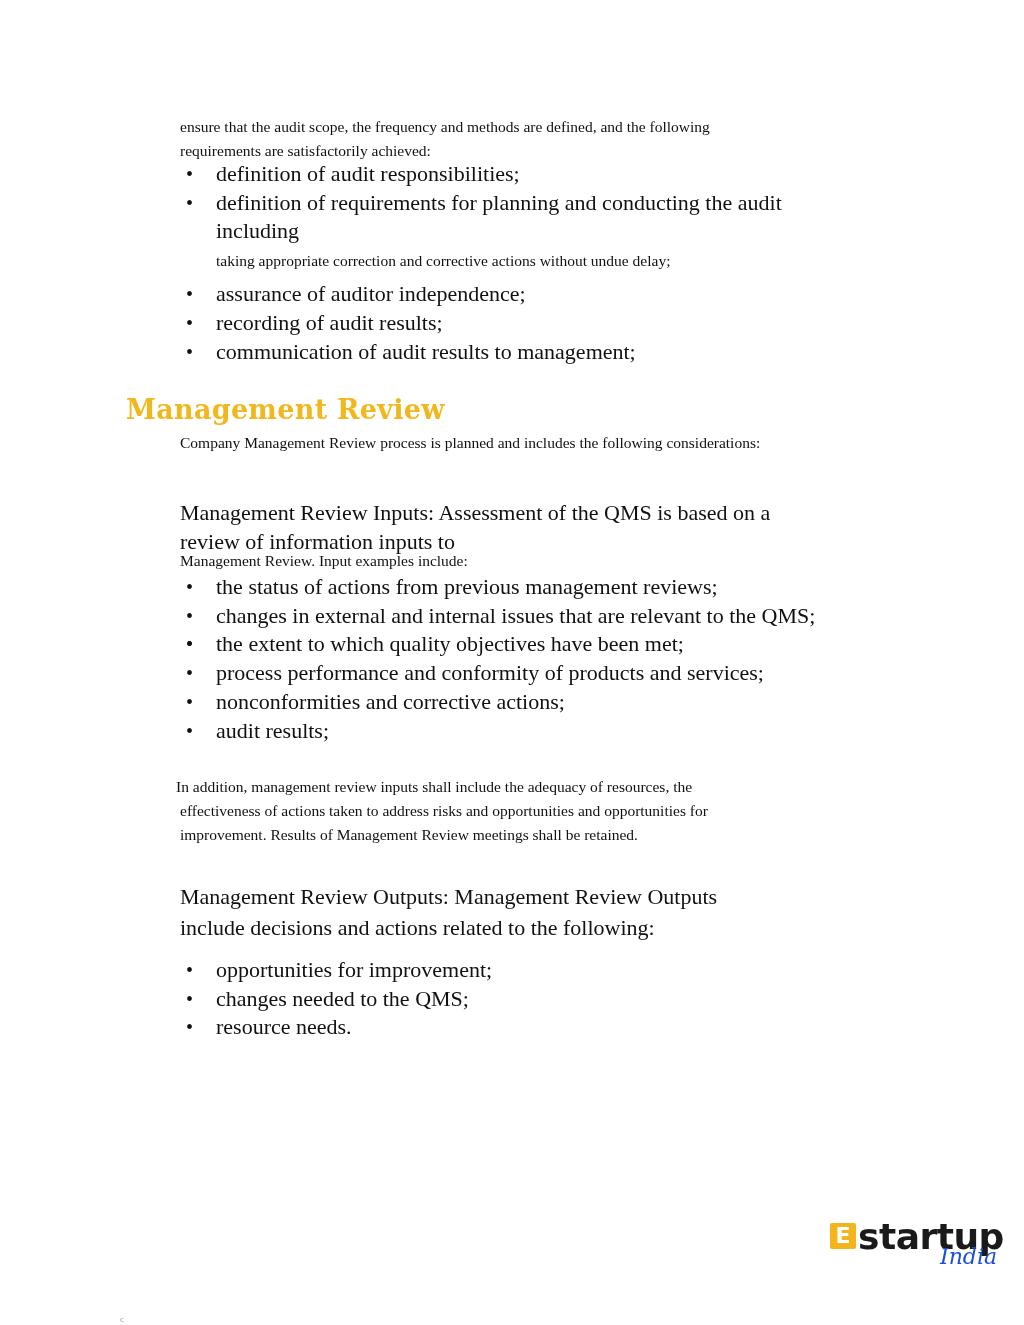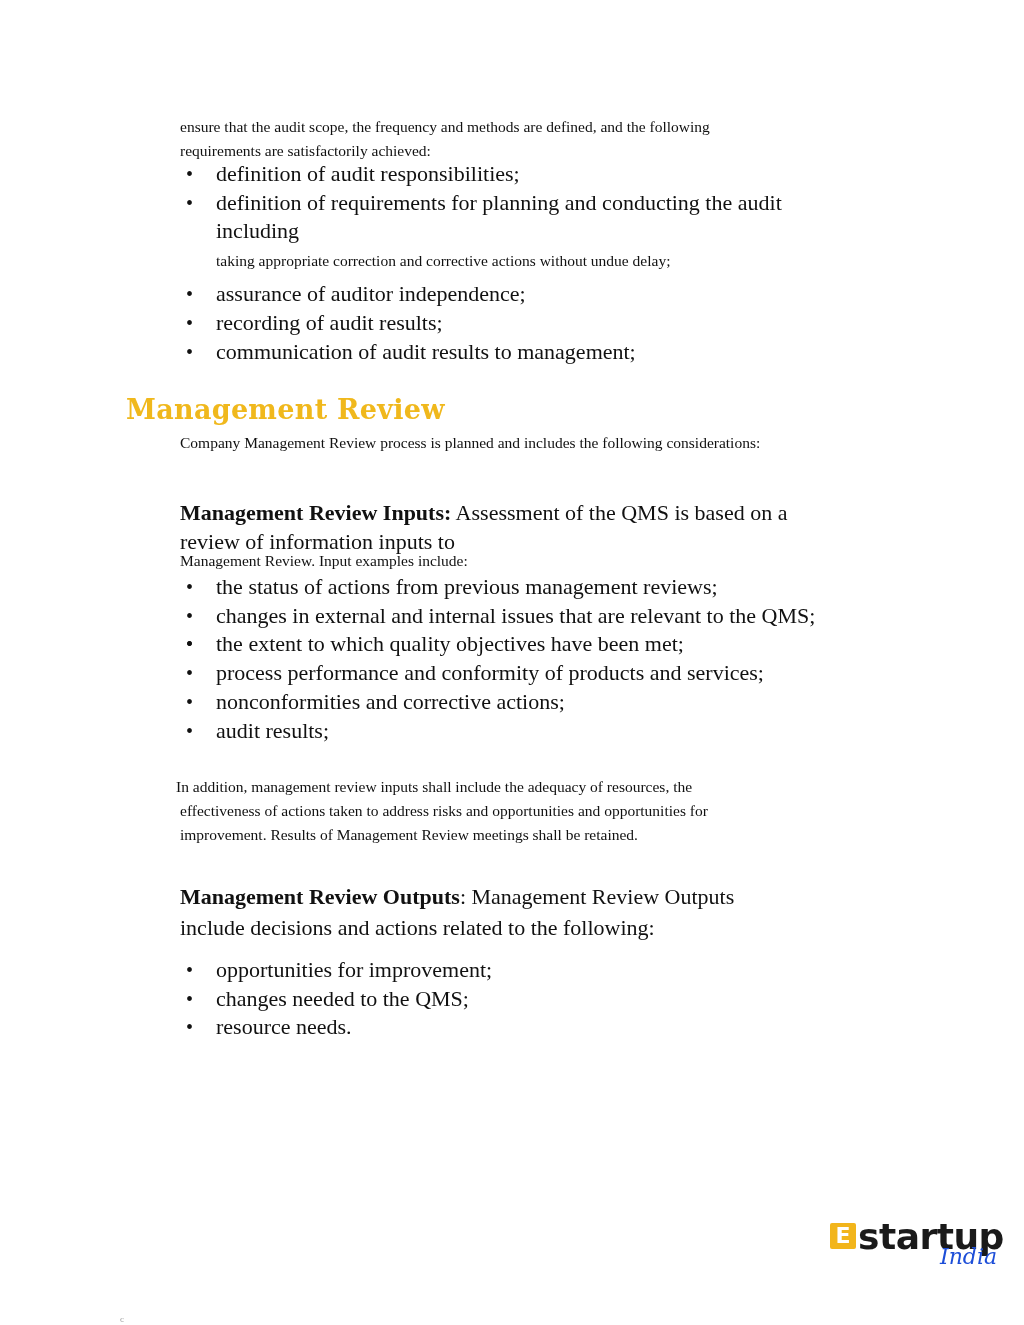--- a/index.html
+++ b/index.html
@@ -63,21 +63,21 @@
       left: 126px;
       top: 394px;
       font-family: "DejaVu Serif", serif;
       font-weight: bold;
       font-size: 27px;
       color: #f0b81c;
       margin: 0;
       letter-spacing: 0.3px;
     }
 
-    .bold-lead { font-weight: bold; }
+    .bold-lead { font-weight: normal; }
 
     .logo {
       position: absolute;
       left: 828px;
       top: 1218px;
       width: 170px;
       height: 58px;
     }
     .logo-e {
       position: absolute;

